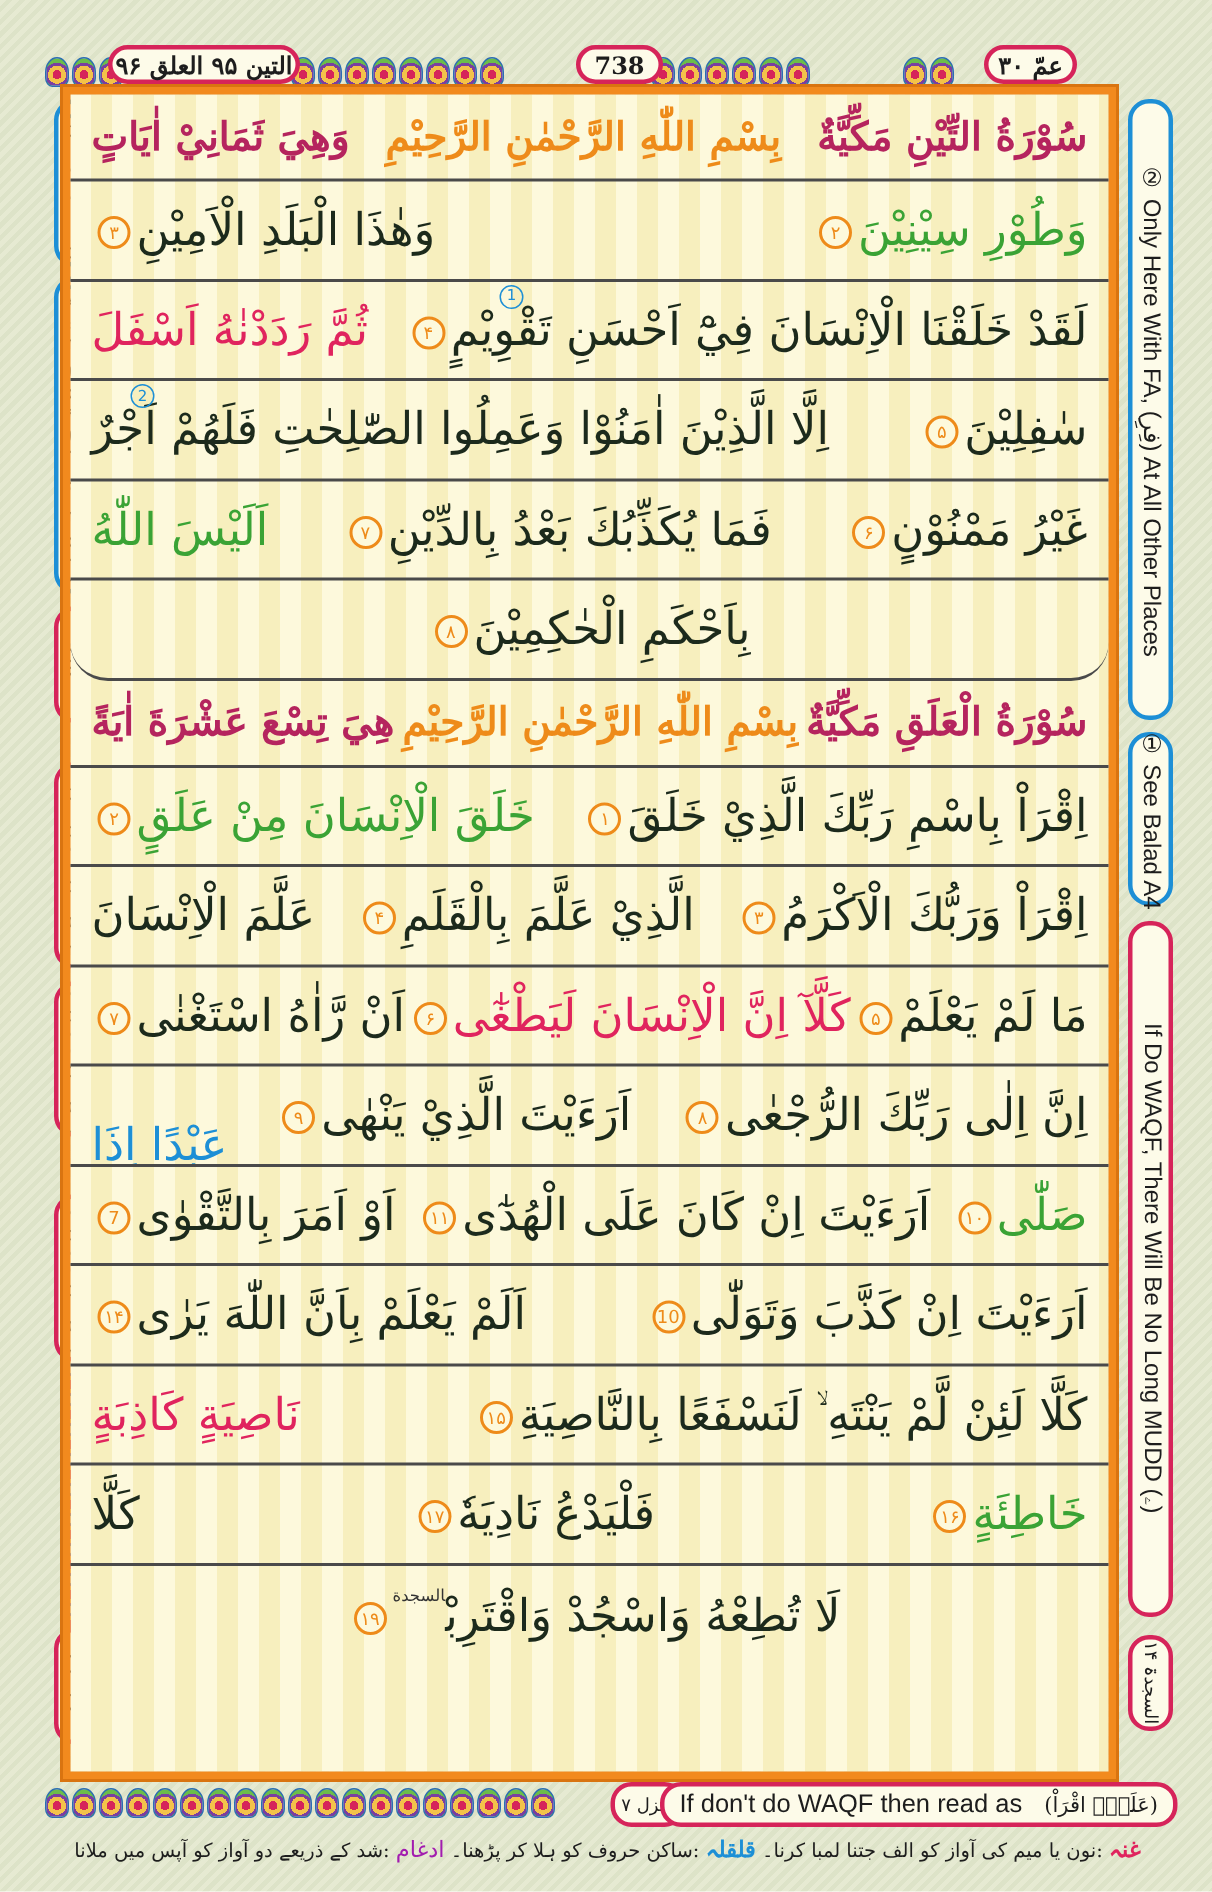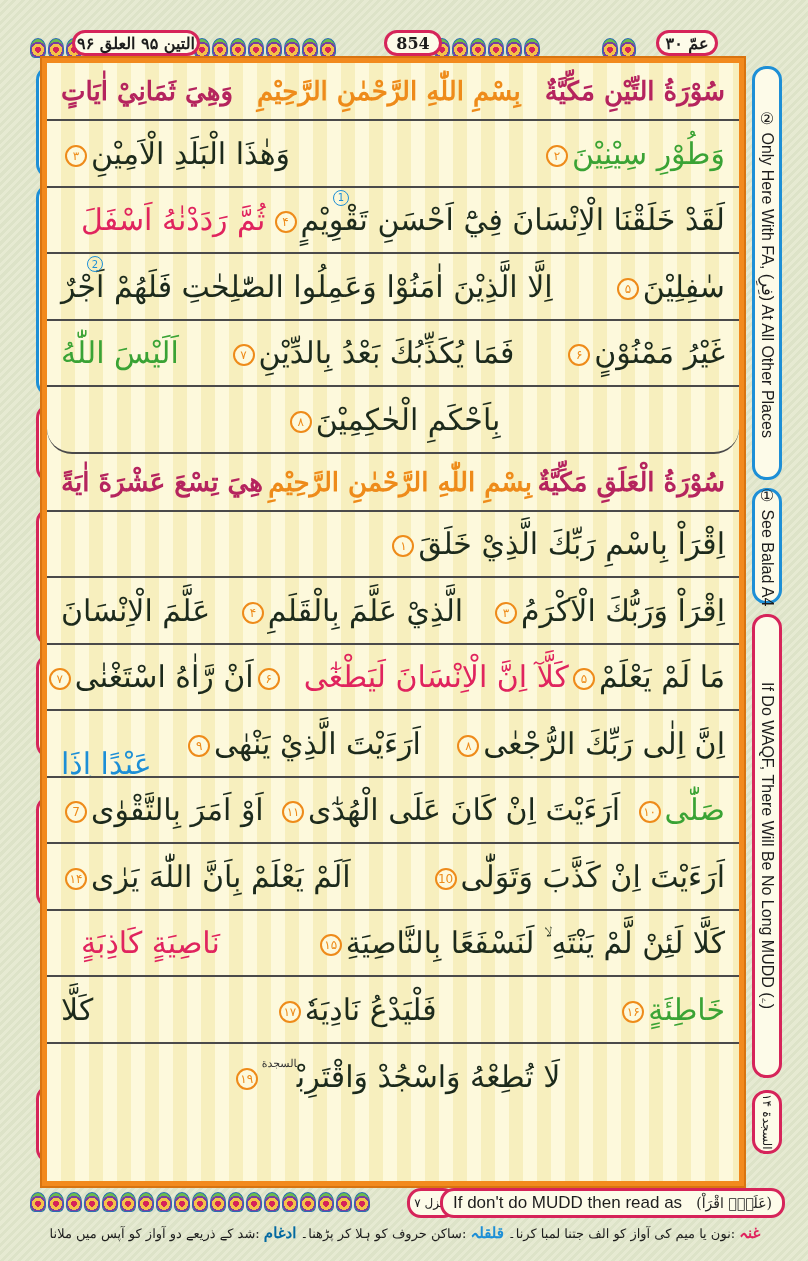--- a/index.html
+++ b/index.html
@@ -40,21 +40,21 @@
     height: 66.5px; border-bottom: 2px solid #4a4a4a;
     display: flex; align-items: center; justify-content: space-between;
     direction: rtl; padding: 0 14px;
     font-family: "DejaVu Serif", serif; font-size: 30px; color: #1c2a1c;
     white-space: nowrap; overflow: hidden; position: relative;
   }
   .line.center { justify-content: center; border-radius: 25px; }
   .line:last-child { border-bottom: none; padding-left: 20px; }
   .w-green { color: #3aa335; }
   .w-blue { color: #1d8fd6; margin-top: 40px; }
-  .w-red { color: #e0245e; margin-left: 20px; }
+  .w-red { color: #e0245e; }
   .ayah {
     display: inline-flex; align-items: center; justify-content: center;
     width: 22px; height: 22px; border: 2px solid #ee8b1a; border-radius: 50%;
     color: #ee8b1a; font-size: 12px; font-family: "DejaVu Sans", sans-serif;
     margin: 0 4px; vertical-align: middle; background: #fdf9dc;
   }
   .surah-line { font-size: 26px; }
   .surah-name { color: #b5245e; font-weight: bold; }
   .basmala { color: #ee8b1a; font-weight: bold; }
   .verse-count { color: #b5245e; font-weight: bold; }
@@ -93,21 +93,21 @@
     border-radius: 14px; display: flex; align-items: center; justify-content: center;
     font-family: "Liberation Sans", sans-serif; font-size: 17px; color: #1d1d1d;
   }
   .legend {
     position: absolute; top: 1224px; left: 20px; width: 770px; text-align: center;
     direction: rtl; font-family: "DejaVu Serif", serif; font-size: 13px; color: #1d1d1d;
     white-space: nowrap;
   }
   .legend .k1 { color: #e0245e; font-weight: bold; font-size: 15px; }
   .legend .k2 { color: #1d8fd6; font-weight: bold; font-size: 15px; }
-  .legend .k3 { color: #0369a1; font-weight: bold; font-size: 15px; }
+  .legend .k3 { color: #a21caf; font-weight: normal; font-size: 15px; }
   .dots-col {
     position: absolute; width: 6px; display: flex; flex-direction: column; gap: 18px;
   }
 </style>
 </head>
 <body>
 
 <div class="ornament-row" style="left:30px; top:30px; width:750px; height:28px;">
   <div class="orn"></div>
   <div class="orn"></div>
@@ -129,21 +129,21 @@
   <div class="orn"></div>
   <div class="orn"></div>
   <div class="orn" style="margin-left:60px"></div>
   <div class="orn"></div>
 </div>
 
 <div class="header-cap" style="left:72px; width:128px;">
   <span>التین ۹۵ العلق ۹۶</span>
 </div>
 <div class="header-cap" style="left:384px; width:58px;">
-  <span>854</span>
+  <span>738</span>
 </div>
 <div class="header-cap" style="left:656px; width:62px;">
   <span>عمّ ۳۰</span>
 </div>
 
 <div class="dots-col" style="left:30px; top:70px;">
 </div>
 
 <div class="side-left blue" style="left:36px; top:66px; height:112px;">
   <span class="num-circle">1</span>
@@ -229,20 +229,21 @@
   </div>
 
   <div class="line surah-line" style="height:58px;">
     <span class="surah-name">سُوْرَةُ الْعَلَقِ مَكِّيَّةٌ</span>
     <span class="basmala">بِسْمِ اللّٰهِ الرَّحْمٰنِ الرَّحِيْمِ</span>
     <span class="verse-count">هِيَ تِسْعَ عَشْرَةَ اٰيَةً</span>
   </div>
 
   <div class="line">
     <span><span>اِقْرَاْ بِاسْمِ رَبِّكَ الَّذِيْ خَلَقَ</span><span class="ayah">۱</span></span>
+    <span><span class="w-green">خَلَقَ الْاِنْسَانَ مِنْ عَلَقٍ</span><span class="ayah">۲</span></span>
   </div>
 
   <div class="line">
     <span><span>اِقْرَاْ وَرَبُّكَ الْاَكْرَمُ</span><span class="ayah">۳</span></span>
     <span><span>الَّذِيْ عَلَّمَ بِالْقَلَمِ</span><span class="ayah">۴</span></span>
     <span>عَلَّمَ الْاِنْسَانَ</span>
   </div>
 
   <div class="line">
     <span><span>مَا لَمْ يَعْلَمْ</span><span class="ayah">۵</span></span>
@@ -302,21 +303,21 @@
   <div class="orn"></div>
   <div class="orn"></div>
   <div class="orn"></div>
   <div class="orn"></div>
 </div>
 
 <div class="bottom-cap" style="left:407px; top:1188px; width:50px; font-family:'DejaVu Serif',serif; font-size:12px;justify-content:center;">
   <span>منزل ۷</span>
 </div>
 <div class="bottom-cap" style="left:440px; top:1188px; width:345px; justify-content:space-between; padding:0 10px;">
-  <span>If don't do MUDD then read as</span>
+  <span>If don't do WAQF then read as</span>
   <span style="font-family:'DejaVu Serif',serif; font-size:14px;">(عَلَقِۨ اقْرَاْ)</span>
 </div>
 
 <div class="legend">
   <span class="k1">غنہ</span>
   <span>:نون یا میم کی آواز کو الف جتنا لمبا کرنا۔</span>
   <span class="k2">قلقلہ</span>
   <span>:ساکن حروف کو ہلا کر پڑھنا۔</span>
   <span class="k3">ادغام</span>
   <span>:شد کے ذریعے دو آواز کو آپس میں ملانا</span>

